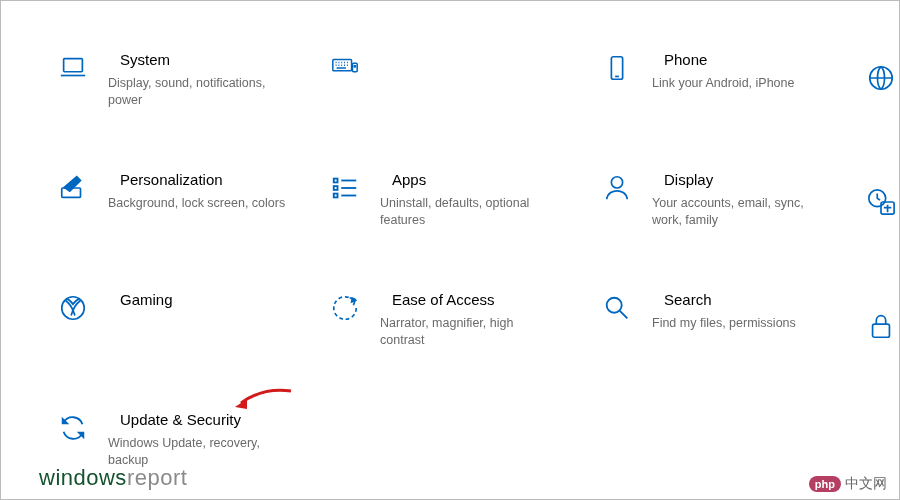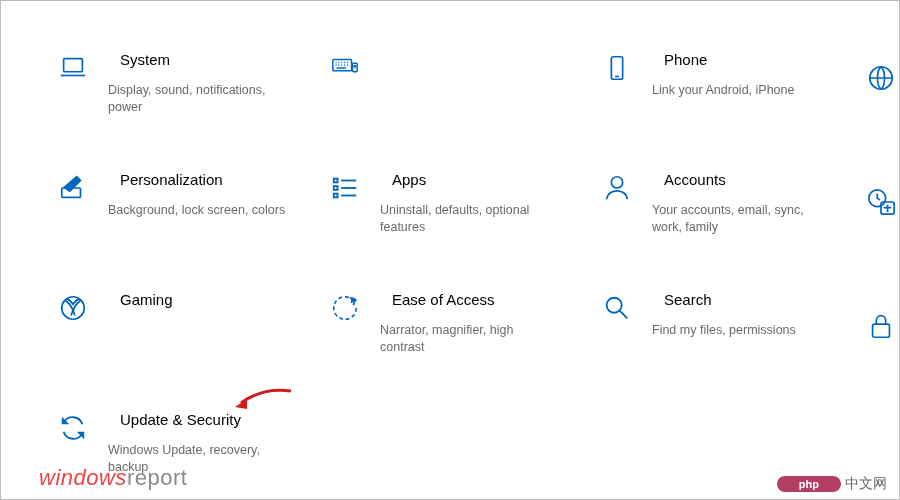--- a/index.html
+++ b/index.html
@@ -46,21 +46,21 @@
   .tile .title {
     font-size: 15px;
     color: #000;
     line-height: 1.25;
     margin-left: 12px;
   }
   .tile .desc {
     font-size: 12.5px;
     color: #6a6a6a;
     line-height: 1.35;
-    margin-top: 12px;
+    margin-top: 5px;
   }
 
   
   .edge {
     position: absolute;
     right: 0;
     top: 0;
     bottom: 0;
     width: 36px;
     display: flex;
@@ -85,35 +85,35 @@
   
   .wm-left {
     position: absolute;
     left: 38px;
     bottom: 8px;
     font-size: 22px;
     color: #8a8a8a;
     letter-spacing: 0.5px;
     font-weight: 400;
   }
-  .wm-left .blue { color: #ef4444; font-weight: 300; font-style: italic; }
+  .wm-left .blue { color: #14532d; font-weight: 300; }
   .wm-right {
     position: absolute;
     right: 12px;
     bottom: 6px;
     display: flex;
     align-items: center;
     gap: 4px;
   }
   .php-pill {
     background: #b43f63;
     color: #fff;
     font-size: 11px;
     font-weight: 700;
-    padding: 2px 22px;
+    padding: 2px 6px;
     border-radius: 10px;
   }
   .wm-right .cn {
     font-size: 14px;
     color: #666;
   }
 </style>
 </head>
 <body>
 
@@ -190,21 +190,21 @@
   </div>
 
   <div class="tile">
     <span class="icon">
       <svg width="30" height="30" viewBox="0 0 32 32" fill="none" stroke="currentColor" stroke-width="1.8">
         <circle cx="16" cy="10" r="6"></circle>
           <path d="M5 28c1-7 7-9 11-9s10 2 11 9"></path>
       </svg>
     </span>
     <div class="text">
-      <span class="title">Accounts</span>
+      <span class="title">Display</span>
       <span class="desc">Your accounts, email, sync, work, family</span>
     </div>
   </div>
 
   <div class="tile">
     <span class="icon">
       <svg width="30" height="30" viewBox="0 0 32 32" fill="none" stroke="currentColor" stroke-width="1.8">
         <circle cx="16" cy="16" r="12"></circle>
         <path d="M8 8c4 3 8 8 10 16M24 8c-4 3-8 8-10 16M9 6c3 1 5 3 7 6 2-3 4-5 7-6"></path>
       </svg>

